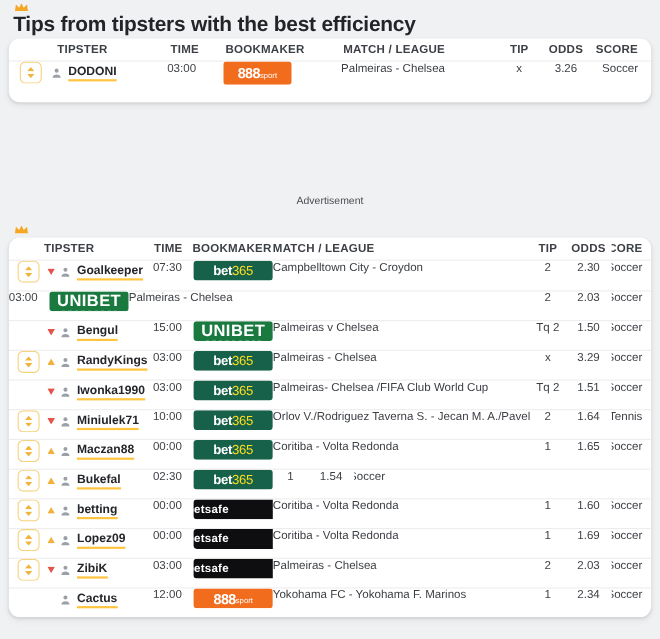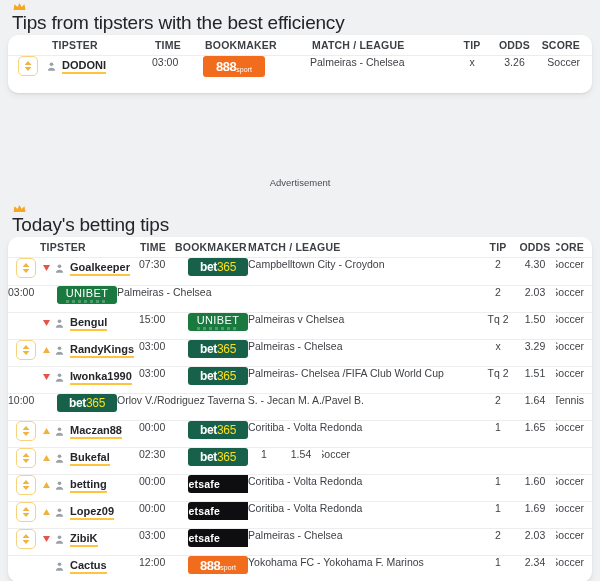--- a/index.html
+++ b/index.html
@@ -7,21 +7,21 @@
     --header-text:#17191d; --crown:#F5A623; --underline:#FFC43D; --red:#E5544B;
     --amber:#F2B13C; --vote-border:#F6D27A; --vote-caret:#F0B43C; --divider:#ededed;
     --bm-888:#F26C1D; --bm-bet365-bg:#17614A; --bm-bet365-accent:#FFDF1B;
     --bm-unibet-bg:#19793F; --bm-betsafe-bg:#0E0E10; --bm-betsafe-accent:#D3222A;
     --ad-text:#4a4d52;
   }
   *{box-sizing:border-box;margin:0;padding:0;}
   html,body{width:600px;height:581px;overflow:hidden;}
   body{background:var(--page-bg);font-family:"Liberation Sans",sans-serif;padding-top:2px;}
   .sec-head{position:relative;margin:0 0 2px 12px;padding-top:10px;}
-  .sec-head h1{font-size:19px;line-height:21px;font-weight:400;color:var(--title);letter-spacing:-0.2px;}
+  .sec-head h1{font-size:19px;line-height:21px;font-weight:700;color:var(--title);letter-spacing:-0.2px;}
   .crown-icon{position:absolute;left:1px;top:0;}
   .card{margin:0 8px;background:var(--card-bg);border-radius:10px;
         box-shadow:0 1px 2px rgba(0,0,0,.07),0 3px 6px rgba(0,0,0,.06);overflow:hidden;}
   .thead{display:flex;align-items:center;height:21px;border-bottom:1px solid var(--divider);
          font-size:10px;font-weight:800;color:var(--header-text);letter-spacing:.2px;}
   .row{display:flex;align-items:flex-start;}
   .row + .row{border-top:1px solid var(--divider);}
   .t1 .row{height:30px;}
   .t2 .row{height:27px;}
   .t1{padding-bottom:7px;}
@@ -61,31 +61,31 @@
   .marker{width:7px;height:6px;flex:0 0 7px;margin-left:7px;}
   .marker-red{background:var(--red);clip-path:polygon(0 0,100% 0,50% 100%);}
   .marker-amber{background:var(--amber);clip-path:polygon(50% 0,100% 100%,0 100%);}
   .marker-none{background:transparent;}
   .usericon{flex:0 0 11px;margin-left:4px;display:flex;align-items:center;}
   .t1 .usericon{margin-left:8px;}
   .tname{margin-left:5px;font-size:11px;font-weight:700;color:#24262a;text-decoration:none;
          border-bottom:2px solid var(--underline);padding-bottom:1px;cursor:pointer;}
   
   .logo{display:inline-flex;align-items:center;justify-content:center;border-radius:3px;
-        height:18px;width:77px;margin-left:16px;cursor:pointer;position:relative;}
+        height:18px;width:77px;margin-left:4px;cursor:pointer;position:relative;}
   .t1 .logo{width:62px;height:21px;margin-left:0;}
   .logo b,.logo i{font-style:normal;line-height:1;}
   .bm-888sport{background:var(--bm-888);}
   .bm-888sport b{color:#fff;font-weight:800;font-size:13px;letter-spacing:-0.5px;}
   .bm-888sport i{color:#fff;font-size:7px;margin-top:5px;}
   .bm-bet365{background:var(--bm-bet365-bg);}
   .bm-bet365 b{color:#fff;font-weight:800;font-size:12px;letter-spacing:-0.3px;}
   .bm-bet365 i{color:var(--bm-bet365-accent);font-weight:400;font-size:12px;letter-spacing:-0.3px;}
   .bm-unibet{background:var(--bm-unibet-bg);flex-direction:column;}
-  .bm-unibet b{color:#fff;font-weight:400;font-size:11px;letter-spacing:.4px;margin-top:1px;}
+  .bm-unibet b{color:#fff;font-weight:700;font-size:15px;letter-spacing:.4px;margin-top:1px;}
   .bm-unibet::after{content:"";display:block;height:3px;width:70%;margin-top:1px;
         background:repeating-linear-gradient(90deg,#4C9E6C 0 3px,transparent 3px 6px);}
   .bm-betsafe{background:var(--bm-betsafe-bg);gap:40px;}
   .bm-betsafe b{color:#fff;font-weight:700;font-size:10.5px;letter-spacing:.2px;}
   .bm-betsafe i{color:var(--bm-betsafe-accent);font-weight:900;font-size:11px;margin-left:2px;}
   .ad{margin-top:84px;margin-bottom:16px;text-align:center;font-size:9.5px;color:var(--ad-text);}
 </style>
 </head>
 <body>
 
@@ -137,21 +137,20 @@
       </div>
     </div>
 </div>
 
 <div class="ad">Advertisement</div>
 
 <div class="sec-head">
   <svg class="crown-icon" width="13" height="9" viewBox="0 0 22 14">
     <path d="M1 13 L2.5 3 L7.5 8 L11 1 L14.5 8 L19.5 3 L21 13 Z" fill="#F5A623"></path>
   </svg>
-  <h1>Today's betting tips</h1>
 </div>
 
 <div class="card t2">
   <div class="thead">
     <div class="c c1">TIPSTER</div>
     <div class="c c2">TIME</div>
     <div class="c c3">BOOKMAKER</div>
     <div class="c c4">MATCH / LEAGUE</div>
     <div class="c c5">TIP</div>
     <div class="c c6">ODDS</div>
@@ -176,21 +175,21 @@
         </div>
         <div class="c c2">07:30</div>
         <div class="c c3">
           <span class="logo bm-bet365">
             <b>bet</b>
             <i>365</i>
           </span>
         </div>
         <div class="c c4">Campbelltown City - Croydon</div>
         <div class="c c5">2</div>
-        <div class="c c6">4.30</div>
+        <div class="c c6">2.30</div>
         <div class="c c7">Soccer</div>
       </div>
 
       <div class="row">
         <div class="c c2">03:00</div>
         <div class="c c3">
           <span class="logo bm-unibet">
             <b>UNIBET</b>
             <i></i>
           </span>
@@ -279,20 +278,34 @@
             <i>365</i>
           </span>
         </div>
         <div class="c c4">Palmeiras- Chelsea /FIFA Club World Cup</div>
         <div class="c c5">Tq 2</div>
         <div class="c c6">1.51</div>
         <div class="c c7">Soccer</div>
       </div>
 
       <div class="row">
+        <div class="c c1">
+          <div class="votebox vote-yes">
+            <span class="caret up"></span>
+            <span class="caret down"></span>
+          </div>
+          <span class="marker marker-red"></span>
+          <span class="usericon">
+            <svg width="11" height="11" viewBox="0 0 24 24">
+              <circle cx="12" cy="7" r="4" fill="#9aa0a6"></circle>
+              <path d="M4 21c0-4.5 4-6.5 8-6.5s8 2 8 6.5H4z" fill="#9aa0a6"></path>
+            </svg>
+          </span>
+          <a class="tname">Miniulek71</a>
+        </div>
         <div class="c c2">10:00</div>
         <div class="c c3">
           <span class="logo bm-bet365">
             <b>bet</b>
             <i>365</i>
           </span>
         </div>
         <div class="c c4">Orlov V./Rodriguez Taverna S. - Jecan M. A./Pavel B.</div>
         <div class="c c5">2</div>
         <div class="c c6">1.64</div>

